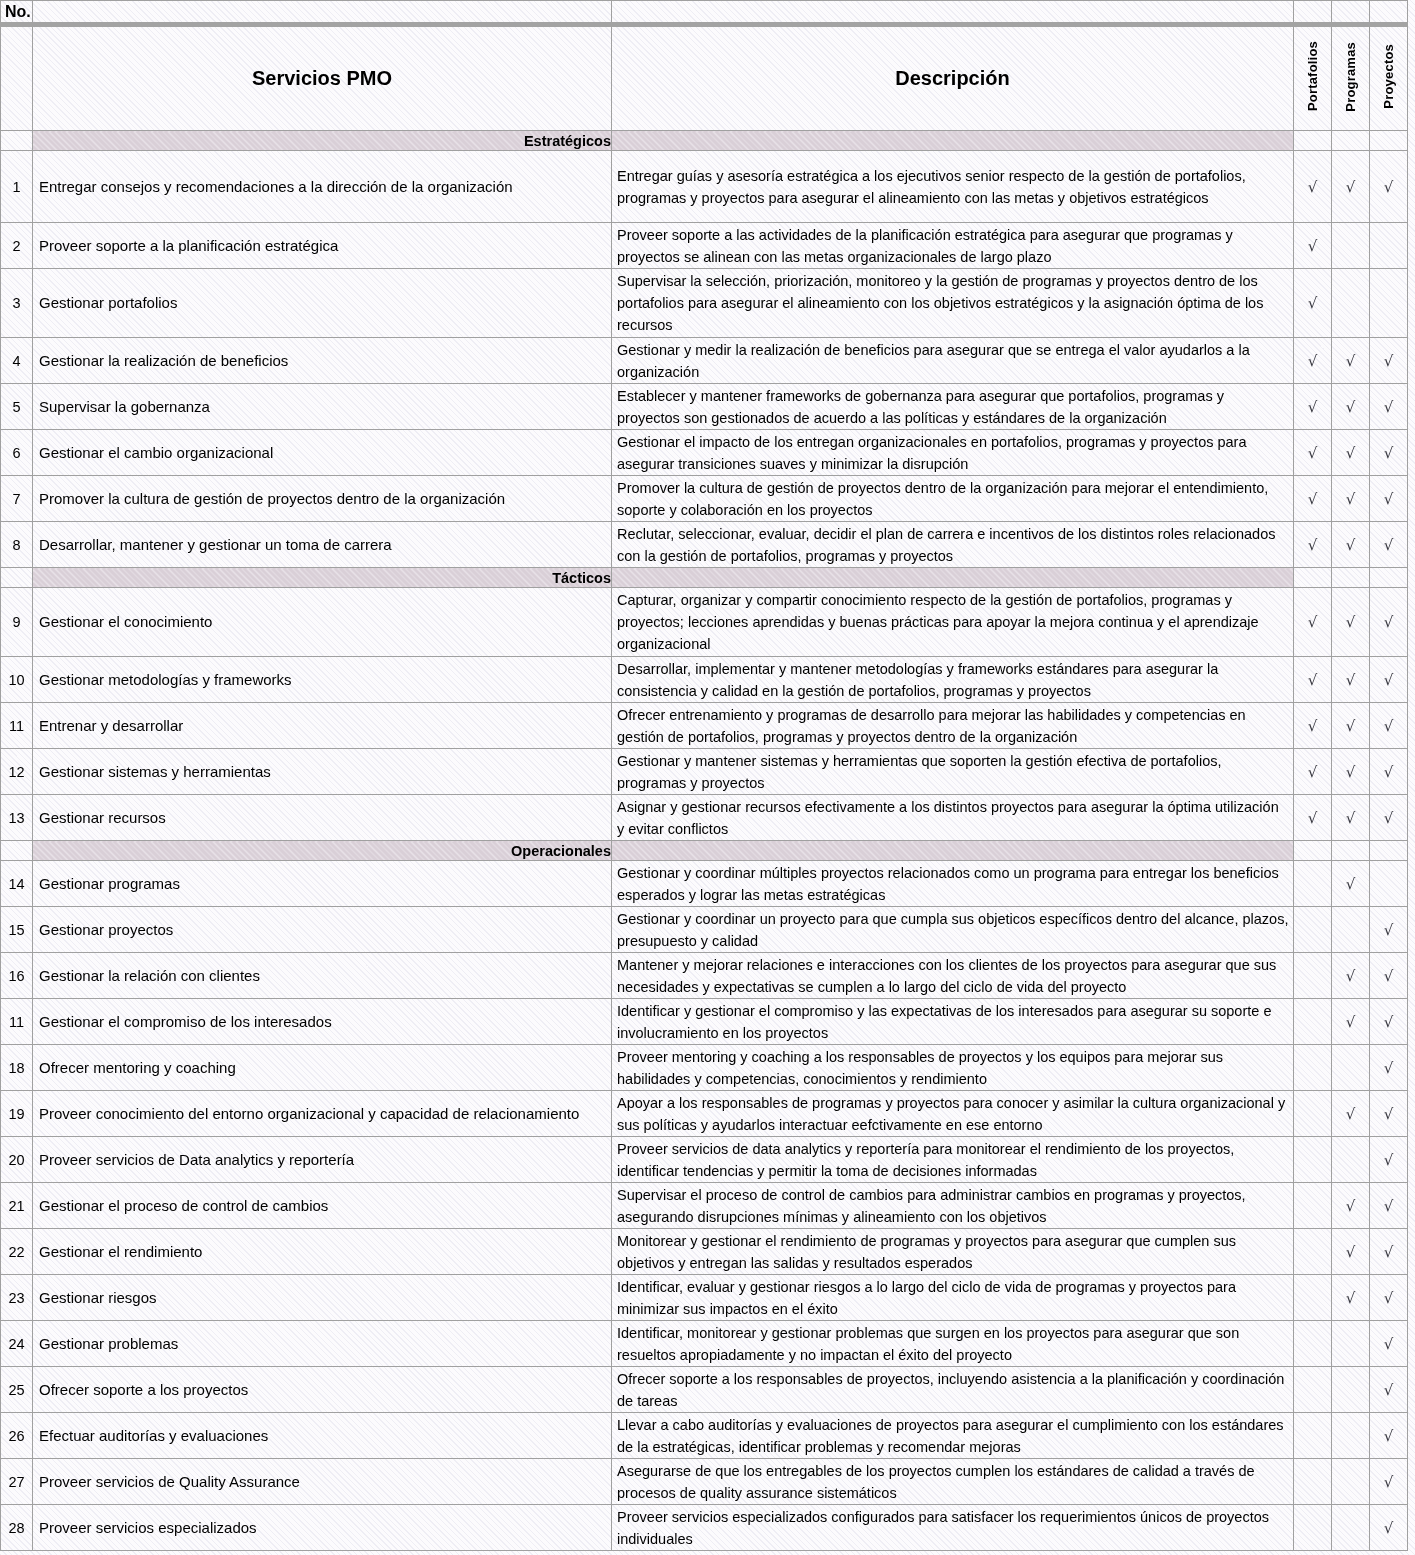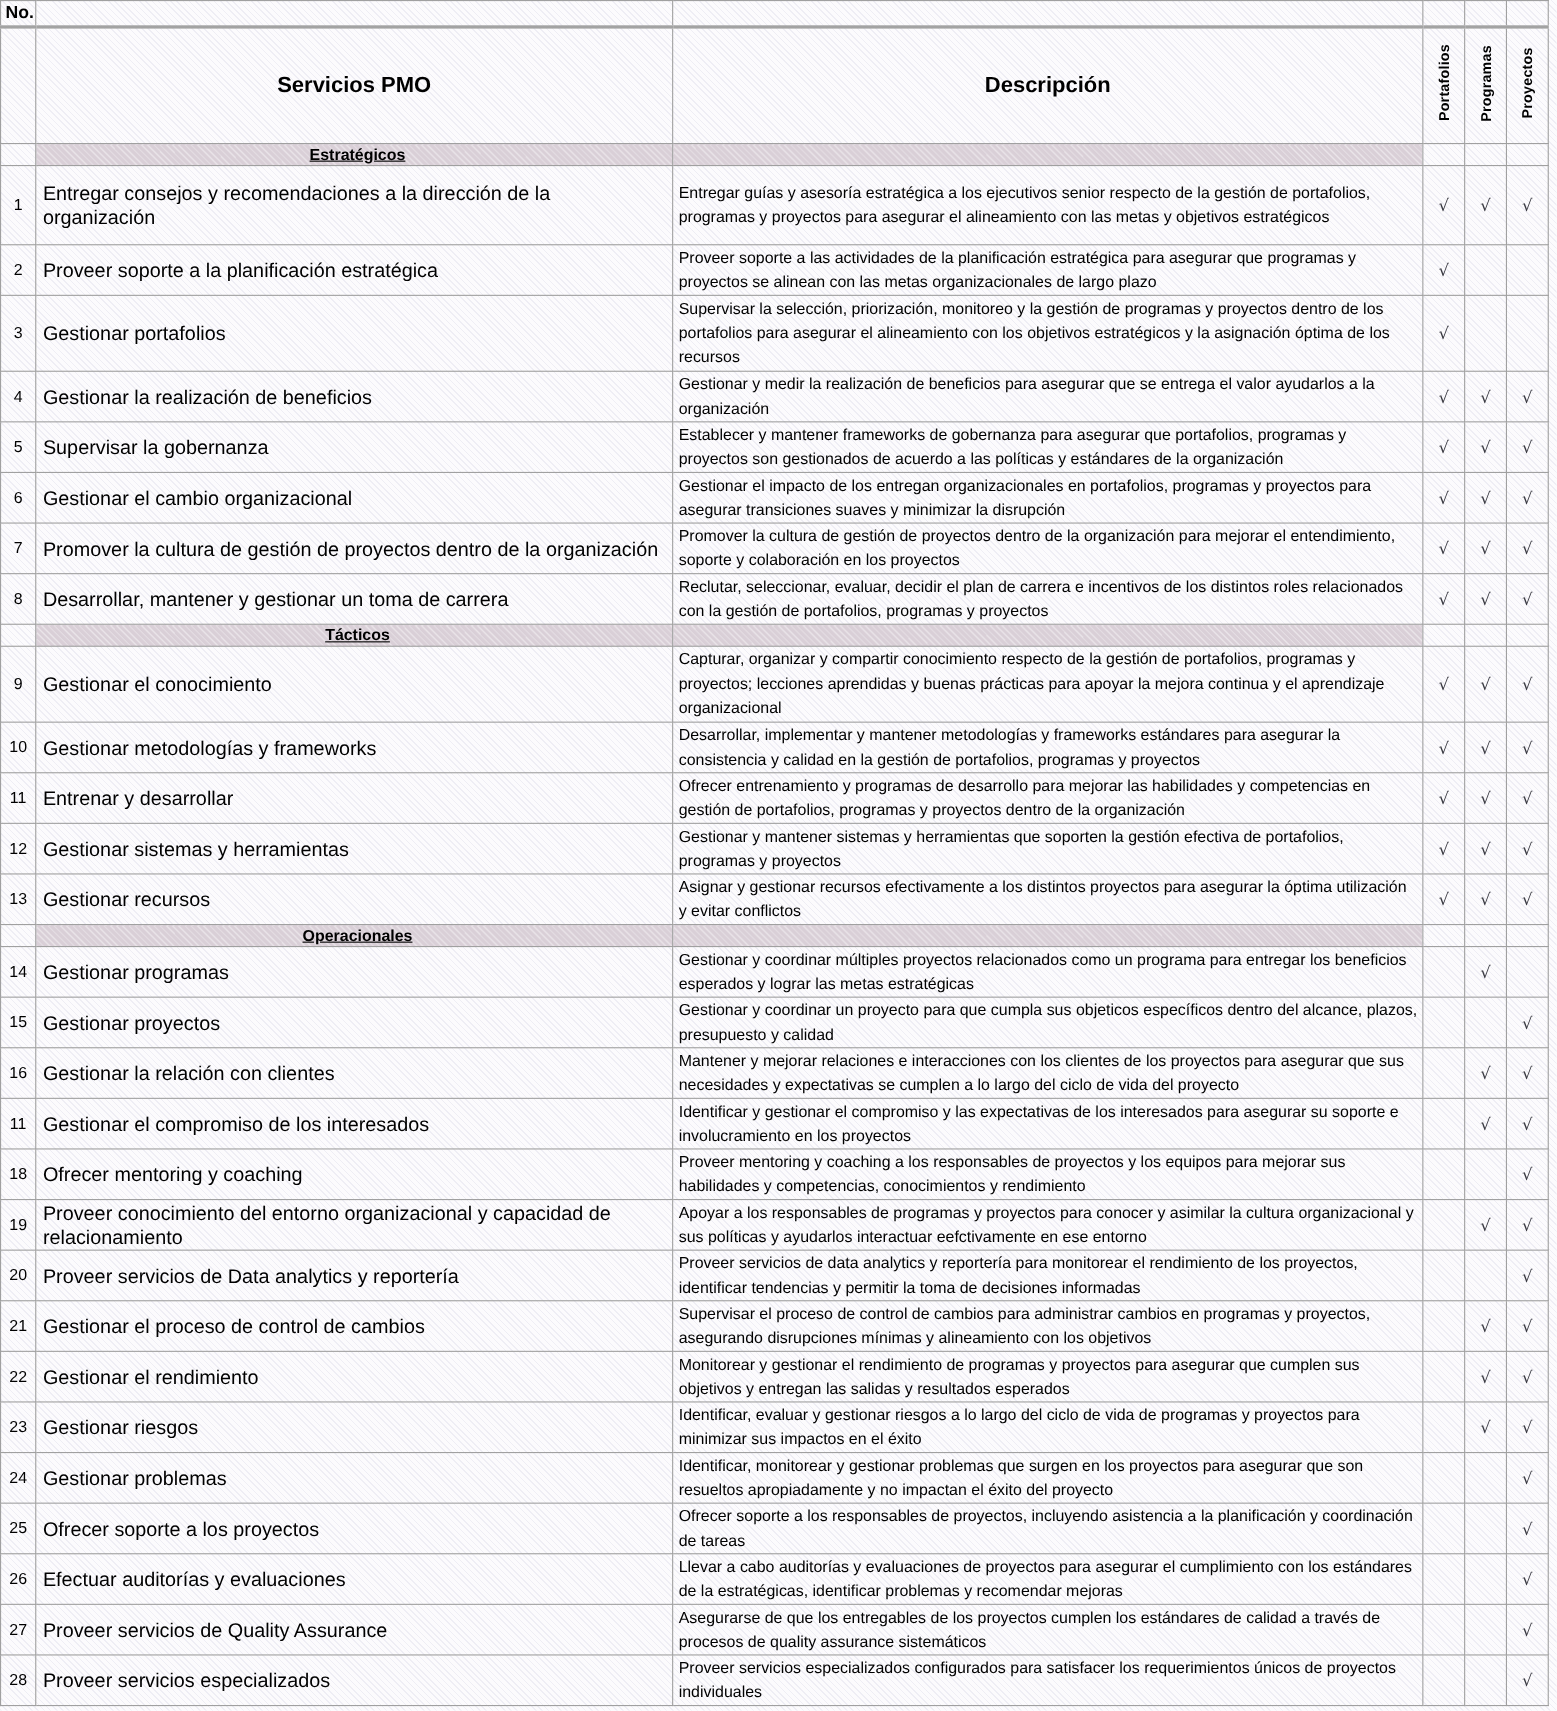--- a/index.html
+++ b/index.html
@@ -19,21 +19,21 @@
     border: 1px solid #5a5a5a;
   }
   td, th {
     border: 1px solid #a0a0a0;
     padding: 0;
     overflow: hidden;
     background: transparent;
   }
   
   .no-row { height: 24px; }
-  .no-row th { border-bottom: 3px solid #a3a3a3; background: transparent; }
+  .no-row th { border-bottom: 5px solid #a3a3a3; background: transparent; }
   .corner {
     font-size: 16px; font-weight: bold; text-align: left;
     padding-left: 4px; vertical-align: middle;
   }
   
   .head-row { height: 106px; }
   .h-main {
     font-size: 20px; font-weight: bold; text-align: center; vertical-align: middle;
   }
   .h-rot { vertical-align: middle; text-align: center; }
@@ -48,31 +48,31 @@
   }
   
   .section-row { height: 20px; }
   .section-label, .section-fill {
     background-color: #d9cfd7;
     background-image: repeating-linear-gradient(45deg,
       rgba(255,255,255,0.45) 0 1px, transparent 1px 4px);
   }
   .section-label {
     font-size: 14.5px; font-weight: bold;
-    padding-left: 6px; vertical-align: middle; text-align: center; text-decoration: underline;
+    padding-left: 6px; vertical-align: middle; text-align: right;
   }
   
   .data-row { height: 46px; }
   .data-row.size-l { height: 69px; }
   .data-row.size-xl { height: 72px; }
   .c-no {
     font-size: 14.5px; text-align: center; vertical-align: middle;
   }
   .c-serv {
-    font-size: 18px; line-height: 22px; text-align: left; vertical-align: middle;
+    font-size: 15px; line-height: 22px; text-align: left; vertical-align: middle;
     padding-left: 6px; padding-right: 4px;
   }
   .c-desc {
     font-size: 14.5px; line-height: 22px; text-align: left; vertical-align: middle;
     padding-left: 5px; padding-right: 4px;
   }
   .c-check {
     font-family: "DejaVu Sans", sans-serif;
     font-size: 15px; color: #3a3a42;
     text-align: center; vertical-align: middle;

